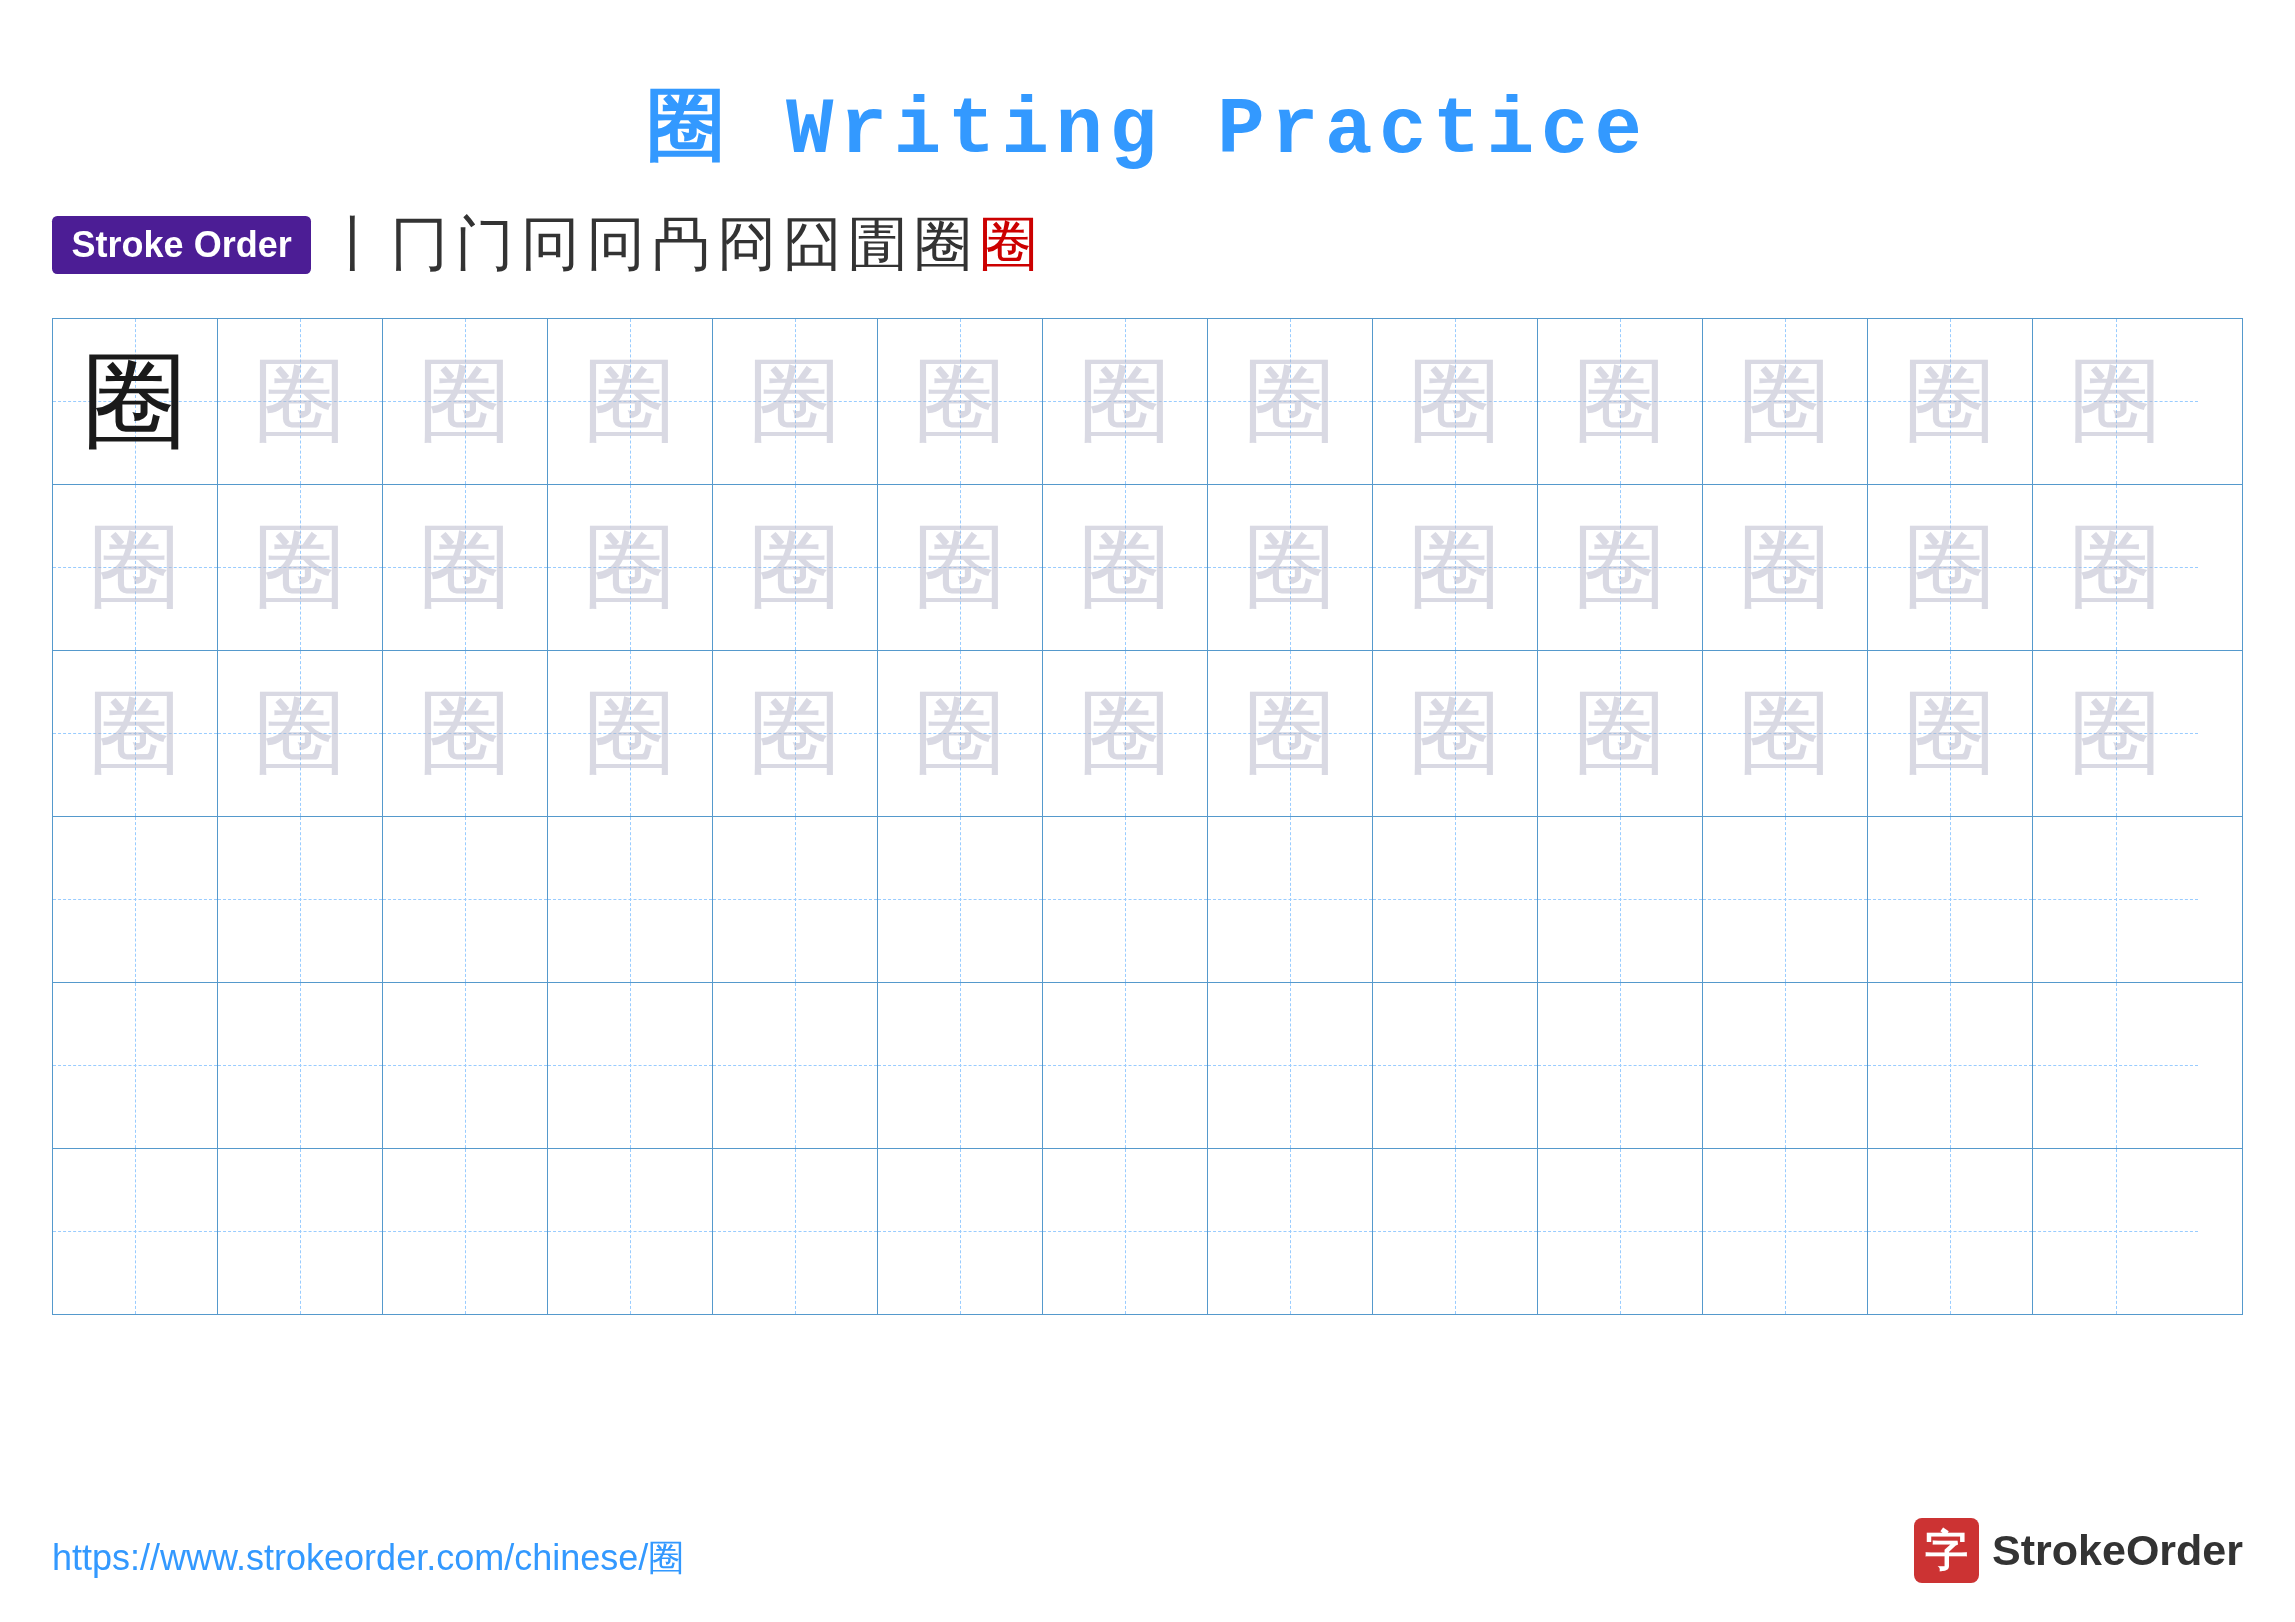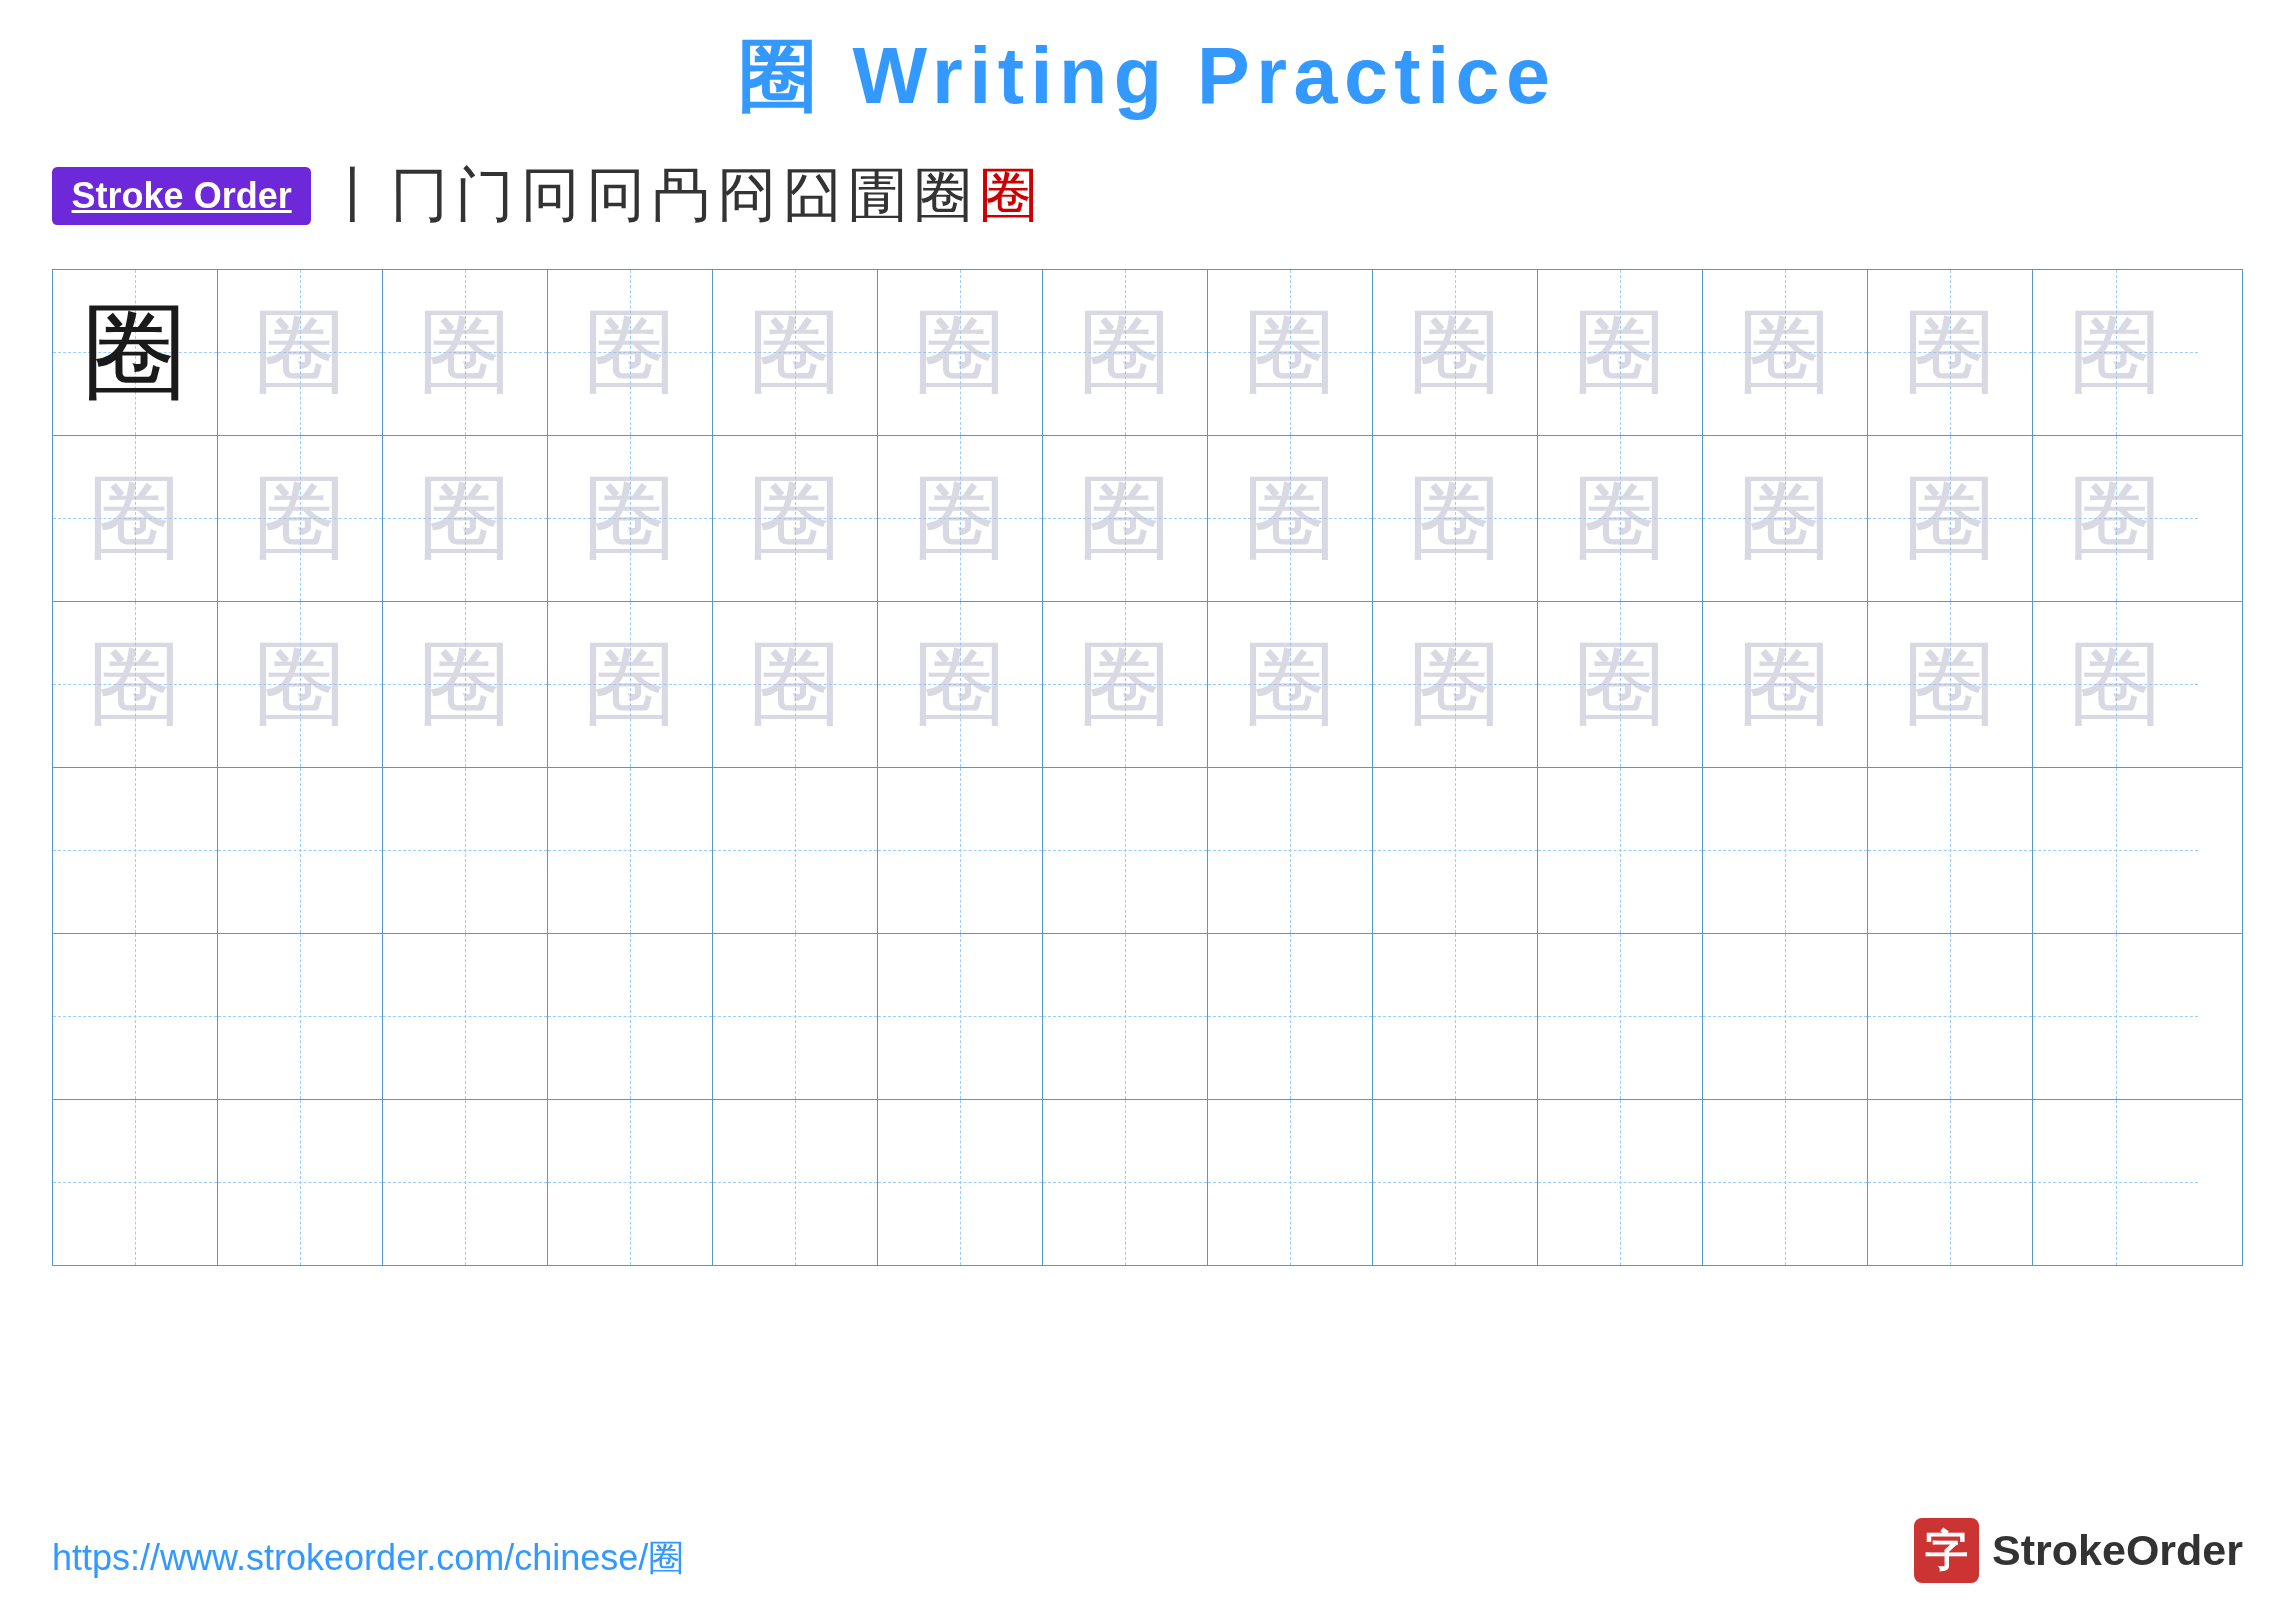--- a/index.html
+++ b/index.html
@@ -7,43 +7,43 @@
       width: 2295px;
       height: 1622px;
       background: #ffffff;
       font-family: Arial, sans-serif;
       position: relative;
       overflow: hidden;
     }
 
     .page-title {
       text-align: center;
-      padding-top: 24px;
+      padding-top: 73px;
       font-size: 79px;
       color: #3399ff;
       font-weight: bold;
       letter-spacing: 6.5px;
+      font-family: Liberation Mono, monospace;
     }
 
     .stroke-order-section {
       display: flex;
       align-items: center;
       padding: 26px 52px 19.6px 52px;
       gap: 13px;
     }
 
     .stroke-order-badge {
-      background: #6d28d9;
+      background: #4c1d95;
       color: white;
       font-size: 36px;
       font-weight: bold;
       padding: 7.9px 19.6px;
       border-radius: 5.2px;
       white-space: nowrap;
-      text-decoration: underline;
     }
 
     .stroke-sequence {
       display: flex;
       align-items: center;
       gap: 6.5px;
       font-size: 59px;
       color: #333;
     }
 

